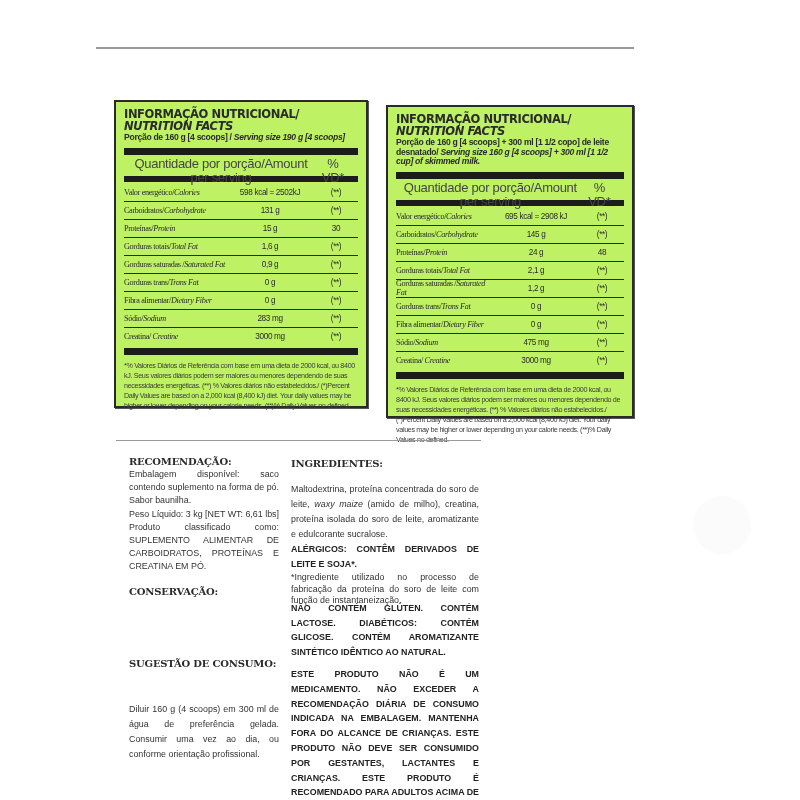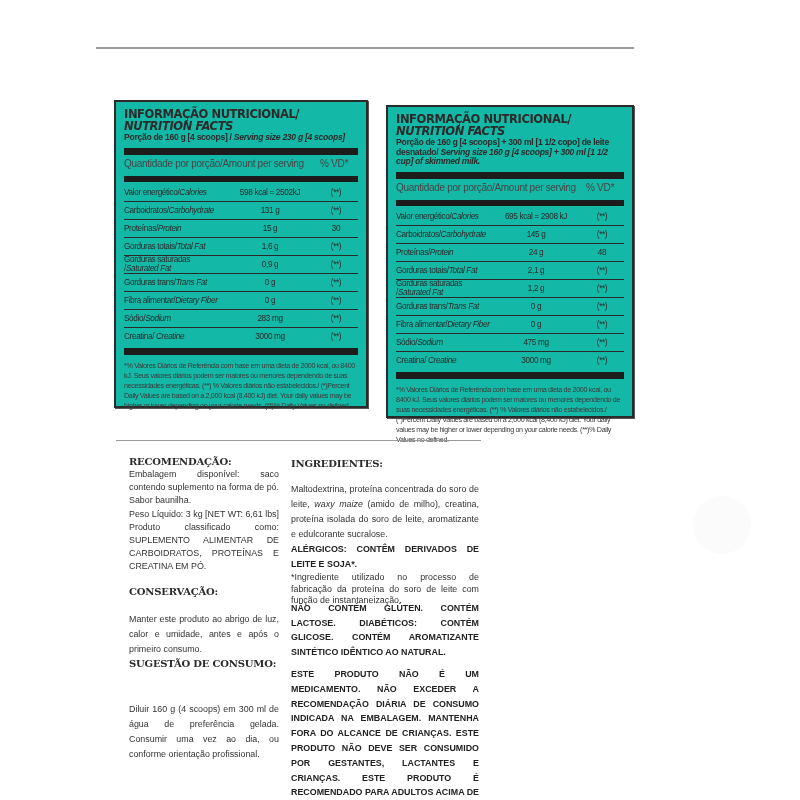--- a/index.html
+++ b/index.html
@@ -4,60 +4,60 @@
   <style>
     * { box-sizing: border-box; margin: 0; padding: 0; }
     html, body { width: 800px; height: 800px; background: #ffffff; overflow: hidden; }
     body { position: relative; font-family: "Liberation Sans", sans-serif; color: #222; }
 
     .top-rule { position: absolute; left: 96px; top: 47px; width: 538px; height: 2px; background: #9a9a9a; }
     .mid-rule { position: absolute; left: 116px; top: 440px; width: 365px; height: 1px; background: #9a9a9a; }
     .ghost-circle { position: absolute; left: 693px; top: 496px; width: 58px; height: 58px; border-radius: 50%; background: #fbfbfb; }
 
     .nf-box {
-      position: absolute; border: 2px solid #2a2a2a; background: #14b8a6;
+      position: absolute; border: 2px solid #2a2a2a; background: #bef264;
       padding: 6px 8px 6px 8px;
       box-shadow: 1px 1px 0 #555;
     }
     .nf-left  { left: 114px; top: 100px; width: 254px; height: 308px; }
     .nf-right { left: 386px; top: 105px; width: 248px; height: 313px; }
 
     .nf-title { font-family: "DejaVu Sans", sans-serif; font-weight: bold; font-size: 11.5px; line-height: 12px; color: #2a2a2a; letter-spacing: -0.4px; }
     .nf-title.it { font-style: italic; }
     .nf-serving { font-family: "Liberation Sans", sans-serif; font-weight: bold; font-size: 8.6px; line-height: 9.5px; color: #2a2a2a; margin-top: 1px; letter-spacing: -0.3px; }
     .nf-serving i { font-style: italic; }
     .nf-bar { height: 6px; background: #1c1c1c; margin: 5px 0 2px 0; }
     .nf-bar.thick { height: 7px; }
 
-    .nf-head { display: flex; justify-content: space-between; font-size: 10px; color: #444; height: 14px; line-height: 14px; letter-spacing: -0.3px; text-align: center; }
+    .nf-head { display: flex; justify-content: space-between; font-size: 13px; color: #444; height: 14px; line-height: 14px; letter-spacing: -0.3px; text-align: center; }
     .nf-head .vd { padding-right: 10px; }
 
     .nf-row { display: flex; align-items: center; height: 18px; border-bottom: 1.5px solid #2a2a2a; font-size: 8.2px; letter-spacing: -0.35px; color: #2a2a2a; }
     .nf-row:last-child { border-bottom: none; }
-    .nf-row .lbl { flex: 1; }
+    .nf-row .lbl { flex: 1; font-family: Liberation Serif, serif; }
     .nf-row .lbl i { font-style: italic; }
     .nf-row .amt { width: 88px; text-align: center; }
     .nf-row .vdv { width: 44px; text-align: center; }
 
     .nf-foot { font-size: 7.2px; line-height: 10px; color: #3a3a3a; letter-spacing: -0.35px; margin-top: 6px; }
 
     .section { position: absolute; font-size: 8.9px; line-height: 13.2px; color: #333; text-align: justify; }
     .sec-h { font-family: "DejaVu Serif", serif; font-weight: bold; font-size: 10px; color: #2b2b2b; letter-spacing: -0.2px; line-height: 13px; }
     .bold { font-weight: bold; color: #222; }
     .ital { font-style: italic; }
   </style>
 </head>
 <body>
 
 <div class="top-rule"></div>
 
 <div class="nf-box nf-left">
   <div class="nf-title">INFORMAÇÃO NUTRICIONAL/</div>
   <div class="nf-title it">NUTRITION FACTS</div>
-  <div class="nf-serving"><span>Porção de 160 g [4 scoops] / </span><i>Serving size 230 g [4 scoops]</i></div>
+  <div class="nf-serving"><span>Porção de 160 g [4 scoops] / </span><i>Serving size 190 g [4 scoops]</i></div>
   <div class="nf-bar thick"></div>
   <div class="nf-head">
     <span>Quantidade por porção/Amount per serving</span>
     <span class="vd">% VD*</span>
   </div>
   <div class="nf-bar"></div>
   <div>
     <div class="nf-row">
         <span class="lbl"><span>Valor energético/</span><i>Calories</i></span>
         <span class="amt">598 kcal = 2502kJ</span>
@@ -172,22 +172,21 @@
 <div class="mid-rule"></div>
 <div class="ghost-circle"></div>
 
 <div class="section" style="left:129px; top:455px; width:150px;">
   <div class="sec-h">RECOMENDAÇÃO:</div>
   <div>Embalagem disponível: saco contendo suplemento na forma de pó. Sabor baunilha.</div>
   <div>Peso Líquido: 3 kg [NET WT: 6,61 lbs] Produto classificado como: SUPLEMENTO ALIMENTAR DE CARBOIDRATOS, PROTEÍNAS E CREATINA EM PÓ.</div>
 </div>
 
 <div class="section" style="left:129px; top:585px; width:150px;">
-  <div class="sec-h" style="margin-bottom:14px;">CONSERVAÇÃO:</div>
-  <div style="line-height:15px;">Manter este produto ao abrigo de luz, calor e umidade, antes e após o primeiro consumo.</div>
+  <div class="sec-h" style="margin-bottom:8px;">CONSERVAÇÃO:</div>
 </div>
 
 <div class="section" style="left:129px; top:657px; width:150px;">
   <div class="sec-h" style="margin-bottom:11px;">SUGESTÃO DE CONSUMO:</div>
   <div style="line-height:15px;margin-top:32px;">Diluir 160 g (4 scoops) em 300 ml de água de preferência gelada. Consumir uma vez ao dia, ou conforme orientação profissional.</div>
 </div>
 
 <div class="section" style="left:291px; top:457px; width:188px;">
   <div class="sec-h" style="margin-bottom:12px;">INGREDIENTES:</div>
   <div style="line-height:15px;"><span>Maltodextrina, proteína concentrada do soro de leite, </span><span class="ital">waxy maize</span><span> (amido de milho), creatina, proteína isolada do soro de leite, aromatizante e edulcorante sucralose.</span></div>

